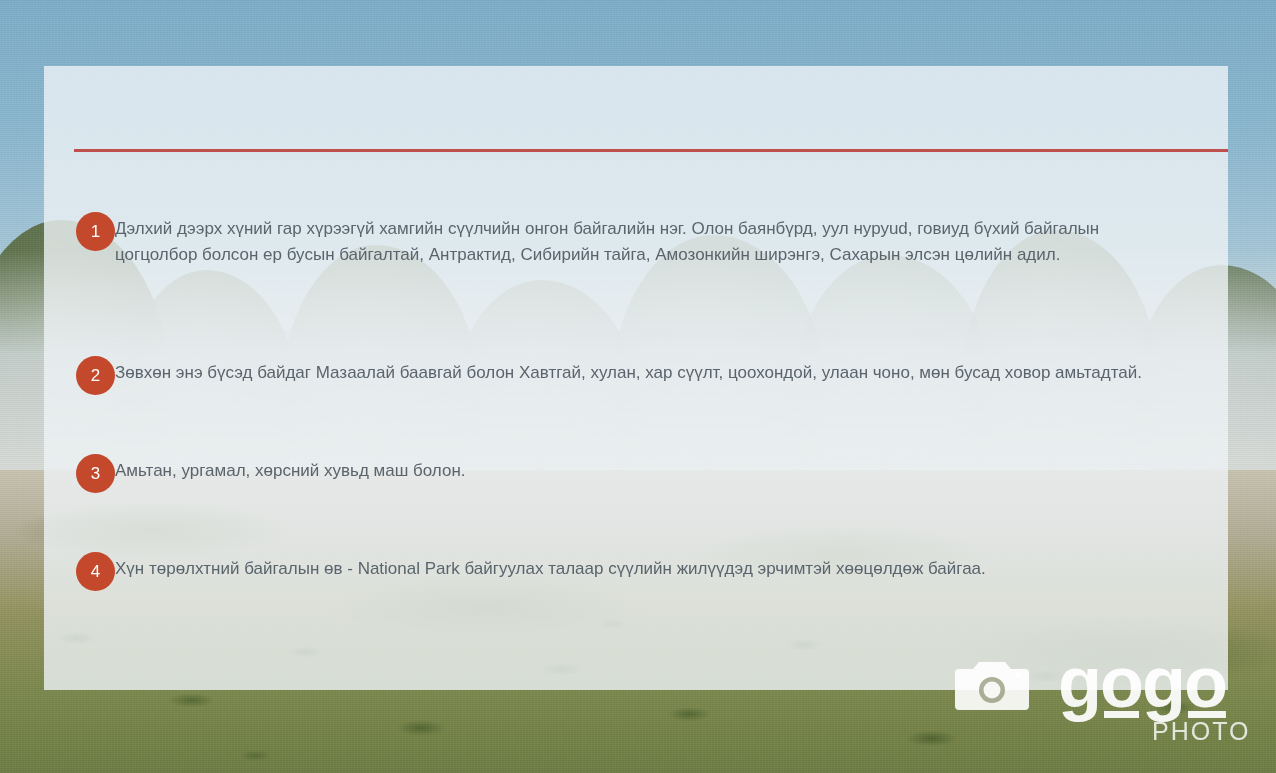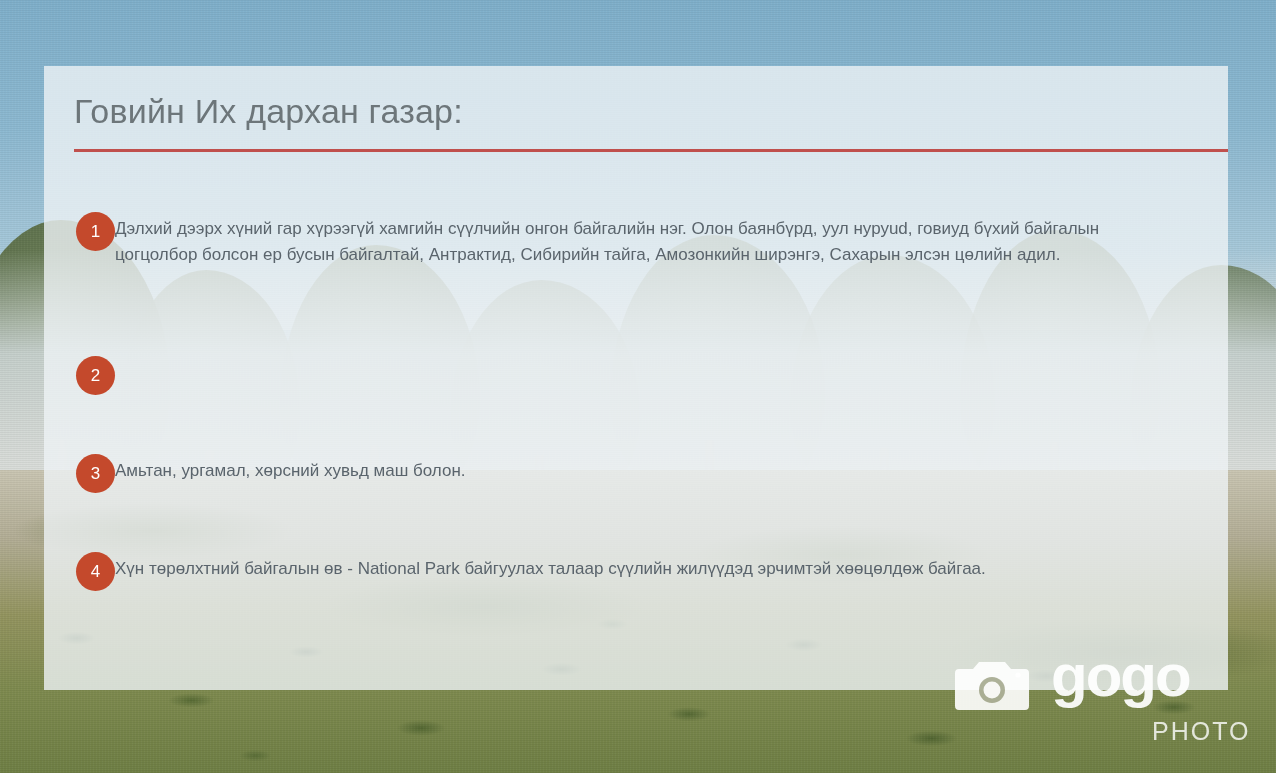--- a/index.html
+++ b/index.html
@@ -162,27 +162,28 @@
     height: 105px;
     pointer-events: none;
   }
   .wm-cam {
     position: absolute;
     left: 0px;
     top: 5px;
   }
   .wm-gogo {
     position: absolute;
-    left: 96px;
+    left: 103px;
     top: -9px;
-    font-size: 60px;
+    font-size: 72px;
     font-weight: 700;
     color: rgba(255,255,255,.93);
     letter-spacing: -2px;
     line-height: 1;
+    text-decoration: underline;
   }
   .wm-photo {
     position: absolute;
     left: 197px;
     top: 64px;
     font-size: 25px;
     font-weight: 400;
     color: rgba(255,255,255,.8);
     letter-spacing: 2px;
     line-height: 1;
@@ -217,33 +218,33 @@
     </div>
 
     <div class="haze"></div>
     <div class="ground"></div>
     <div class="grass-tex"></div>
     <div class="grain"></div>
   </div>
 
   <div class="panel">
 
-    <div class="panel-title">Говийн Их дархан газар:</div>
 
     <div class="title-rule"></div>
 
     <div class="bullets">
 
       <div class="bullet" style="top:0px;">
         <div class="badge">1</div>
         <div class="bullet-text">Дэлхий дээрх хүний гар хүрээгүй хамгийн сүүлчийн онгон байгалийн нэг. Олон баянбүрд, уул нуруud, говиуд бүхий байгалын цогцолбор болсон ер бусын байгалтай, Антрактид, Сибирийн тайга, Амозонкийн ширэнгэ, Сахарын элсэн цөлийн адил.</div>
       </div>
 
       <div class="bullet" style="top:144px;">
         <div class="badge">2</div>
+        <div class="bullet-text">Зөвхөн энэ бүсэд байдаг Мазаалай баавгай болон Хавтгай, хулан, хар сүүлт, цоохондой, улаан чоно, мөн бусад ховор амьтадтай.</div>
       </div>
 
       <div class="bullet" style="top:242px;">
         <div class="badge">3</div>
         <div class="bullet-text">Амьтан, ургамал, хөрсний хувьд маш болон.</div>
       </div>
 
       <div class="bullet" style="top:340px;">
         <div class="badge">4</div>
         <div class="bullet-text">Хүн төрөлхтний байгалын өв - National Park байгуулах талаар сүүлийн жилүүдэд эрчимтэй хөөцөлдөж байгаа.</div>

